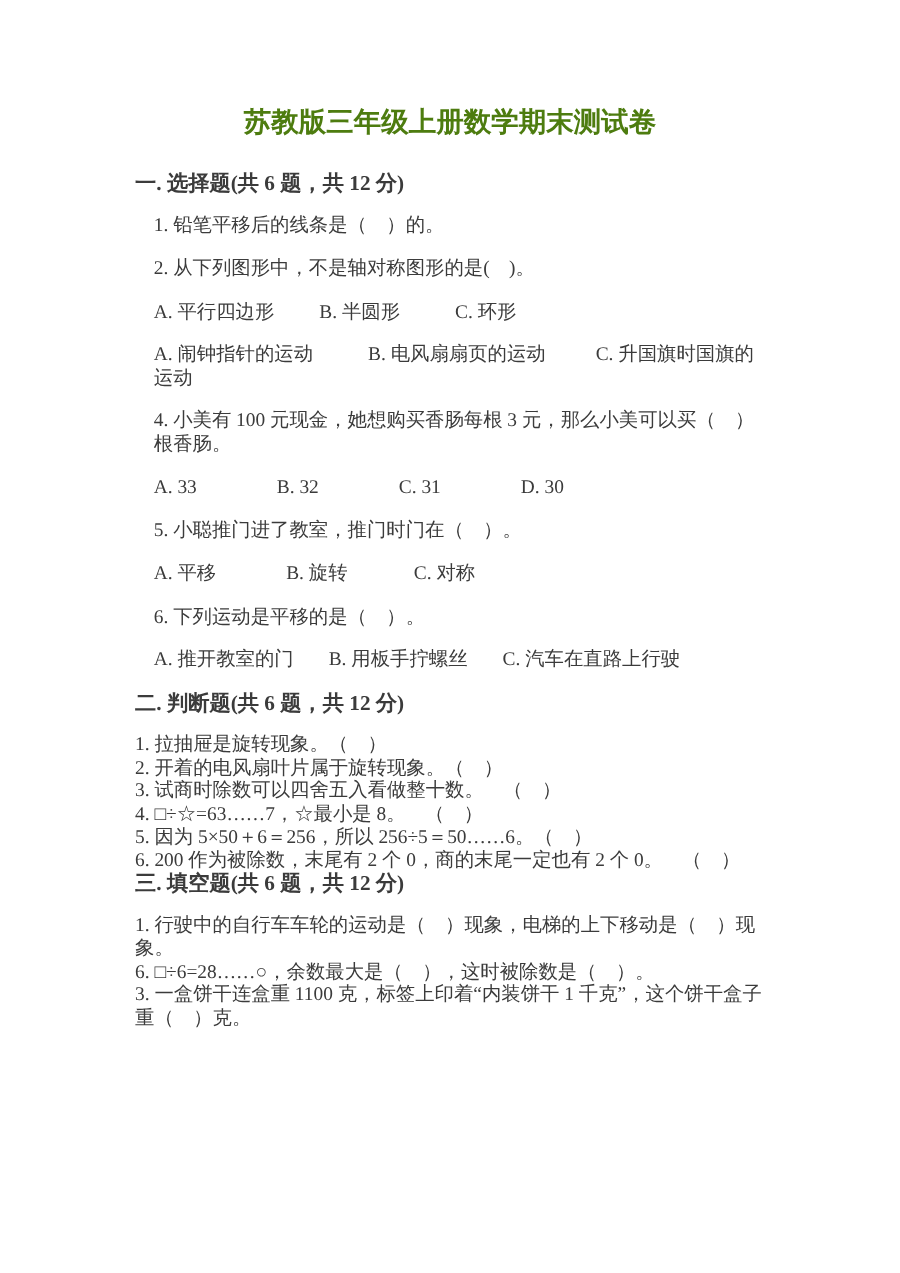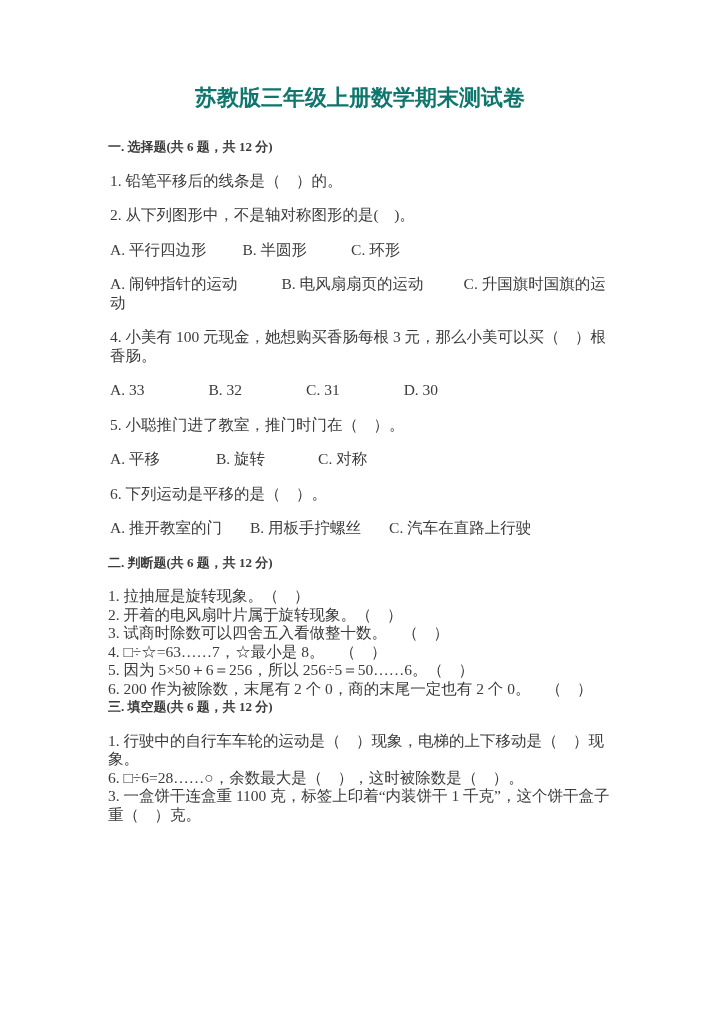--- a/index.html
+++ b/index.html
@@ -21,31 +21,31 @@
     font-family: "Liberation Serif", "DejaVu Serif", serif;
     font-size: 15.5px;
     line-height: 18.5px;
   }
   .title {
     margin: 0 0 26px 0;
     text-align: center;
     font-size: 22px;
     line-height: 28px;
     font-weight: 700;
-    color: #0f766e;
+    color: #4d7c0f;
   }
   .sec-heading {
     margin: 0 0 15px 0;
     font-weight: 700;
-    font-size: 13px;
+    font-size: 17px;
   }
   .section { margin: 0; }
   .section + .section { }
   .q, .opts {
-    margin: 0 0 16px 2px;
+    margin: 0 0 16px 15px;
   }
   .opts { white-space: normal; }
   .list p { margin: 0; }
   .gap { display: inline-block; height: 1px; }
   .g28 { width: 28px; }
   .g36 { width: 36px; }
   .g40 { width: 40px; }
   .g44 { width: 44px; }
   .g50 { width: 50px; }
   .g53 { width: 53px; }

